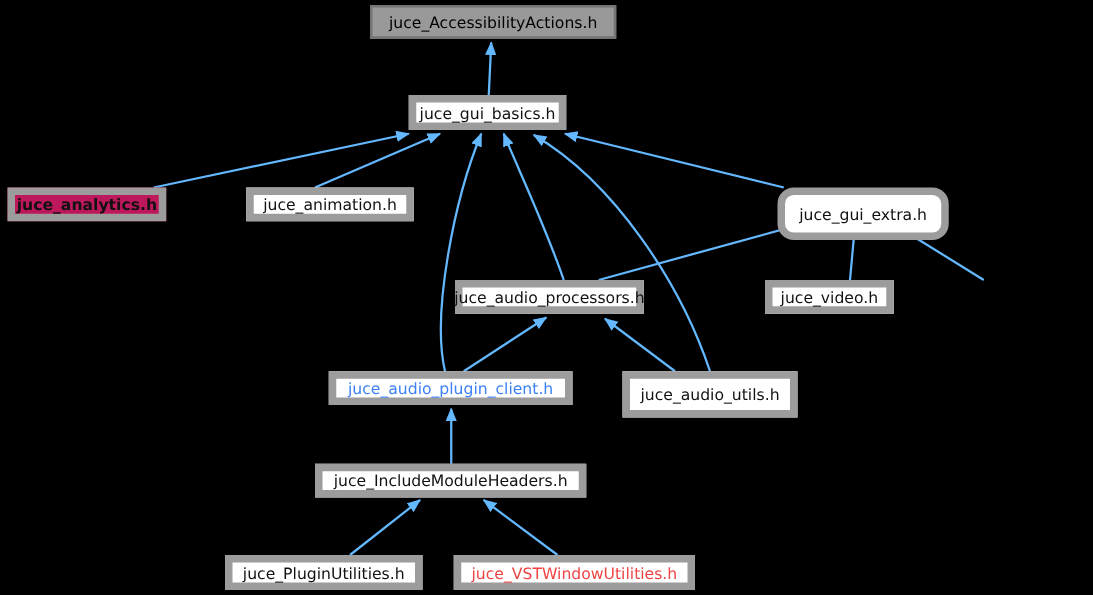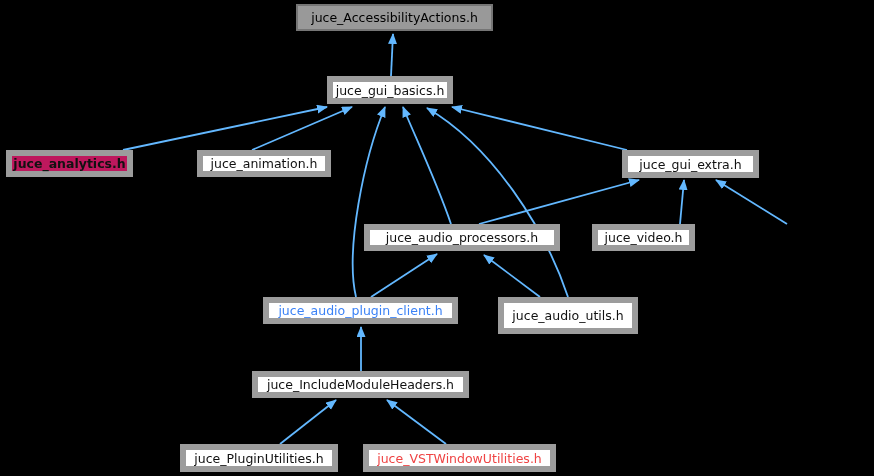--- a/index.html
+++ b/index.html
@@ -50,21 +50,21 @@
       <path d="M371,297 L437,254" fill="none" stroke="#63b8ff" stroke-width="1.8" marker-end="url(#arrow)"></path>
       <path d="M540,297 L484,255" fill="none" stroke="#63b8ff" stroke-width="1.8" marker-end="url(#arrow)"></path>
       <path d="M361,371 L361,327" fill="none" stroke="#63b8ff" stroke-width="1.8" marker-end="url(#arrow)"></path>
       <path d="M280,444 L336,400" fill="none" stroke="#63b8ff" stroke-width="1.8" marker-end="url(#arrow)"></path>
       <path d="M446,444 L387,400" fill="none" stroke="#63b8ff" stroke-width="1.8" marker-end="url(#arrow)"></path>
     </svg>
 <div class="node hl" style="left: 296px; top: 4px; width: 197px; height: 27px; background: rgb(153, 153, 153); border-color: rgb(117, 117, 117); color: rgb(0, 0, 0);">juce_AccessibilityActions.h</div>
     <div class="node" style="left: 327px; top: 76px; width: 126px; height: 28px; background: rgb(255, 255, 255); border-color: rgb(156, 156, 156); color: rgb(17, 17, 17);">juce_gui_basics.h</div>
     <div class="node" style="left: 6px; top: 150px; width: 127px; height: 27px; background: #be185d; border-color: rgb(156, 156, 156); color: rgb(17, 17, 17); font-weight: bold;">juce_analytics.h</div>
     <div class="node" style="left: 157px; top: 150px; width: 134px; height: 27px; background: rgb(255, 255, 255); border-color: rgb(156, 156, 156); color: rgb(17, 17, 17); margin-left: 40px;">juce_animation.h</div>
-    <div class="node" style="left: 622px; top: 150px; width: 137px; height: 28px; background: rgb(255, 255, 255); border-color: rgb(156, 156, 156); color: rgb(17, 17, 17);">juce_gui_extra.h</div>
-    <div class="node" style="left: 364px; top: 224px; width: 196px; height: 27px; background: rgb(255, 255, 255); border-color: rgb(156, 156, 156); color: rgb(17, 17, 17);">juce_audio_processors.h</div>
-    <div class="node" style="left: 592px; top: 224px; width: 103px; height: 27px; background: rgb(255, 255, 255); border-color: rgb(156, 156, 156); color: rgb(17, 17, 17);">juce_video.h</div>
+    <div class="node" style="left: 622px; top: 150px; width: 137px; height: 42px; background: rgb(255, 255, 255); border-color: rgb(156, 156, 156); color: rgb(17, 17, 17); border-radius: 13px;">juce_gui_extra.h</div>
+    <div class="node" style="left: 364px; top: 224px; width: 151px; height: 27px; background: rgb(255, 255, 255); border-color: rgb(156, 156, 156); color: rgb(17, 17, 17);">juce_audio_processors.h</div>
+    <div class="node" style="left: 612px; top: 224px; width: 103px; height: 27px; background: rgb(255, 255, 255); border-color: rgb(156, 156, 156); color: rgb(17, 17, 17);">juce_video.h</div>
     <div class="node" style="left: 263px; top: 297px; width: 195px; height: 27px; background: rgb(255, 255, 255); border-color: rgb(156, 156, 156); color: #3b82f6;">juce_audio_plugin_client.h</div>
     <div class="node" style="left: 498px; top: 297px; width: 140px; height: 37px; background: rgb(255, 255, 255); border-color: rgb(156, 156, 156); color: rgb(17, 17, 17);">juce_audio_utils.h</div>
     <div class="node" style="left: 180px; top: 444px; width: 158px; height: 28px; background: rgb(255, 255, 255); border-color: rgb(156, 156, 156); color: rgb(17, 17, 17);">juce_PluginUtilities.h</div>
     <div class="node" style="left: 252px; top: 371px; width: 217px; height: 27px; background: rgb(255, 255, 255); border-color: rgb(156, 156, 156); color: rgb(17, 17, 17);">juce_IncludeModuleHeaders.h</div>
     <div class="node" style="left: 363px; top: 444px; width: 193px; height: 28px; background: rgb(255, 255, 255); border-color: rgb(156, 156, 156); color: #ef4444;">juce_VSTWindowUtilities.h</div>
   </div>
 
 </body></html>

